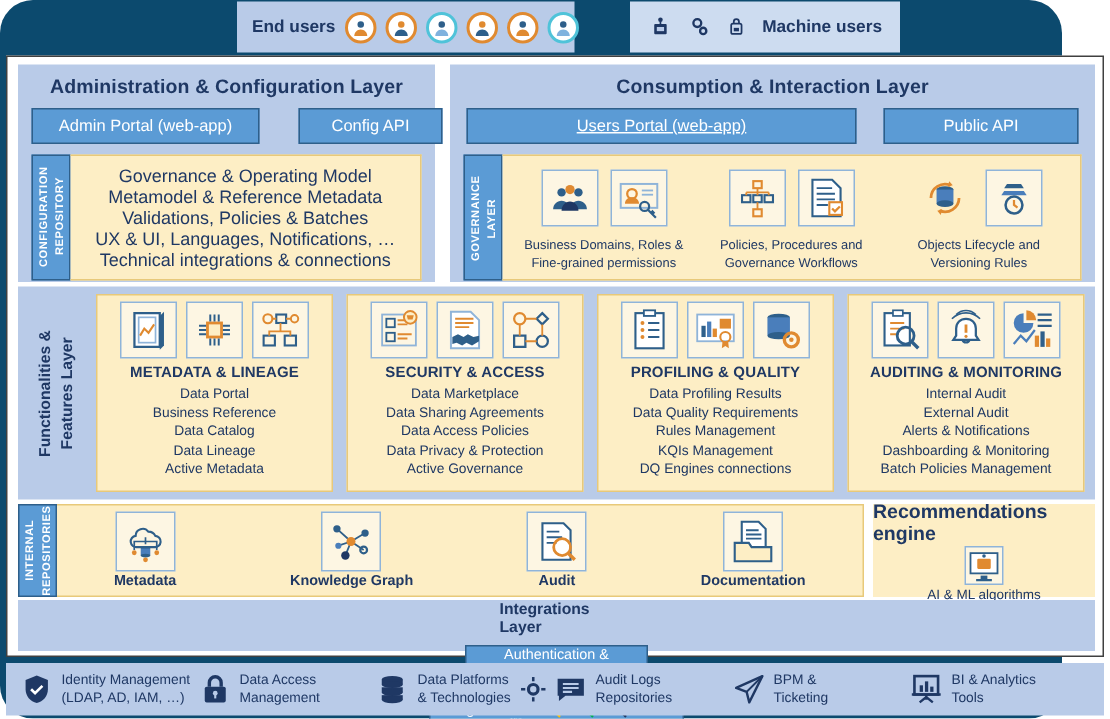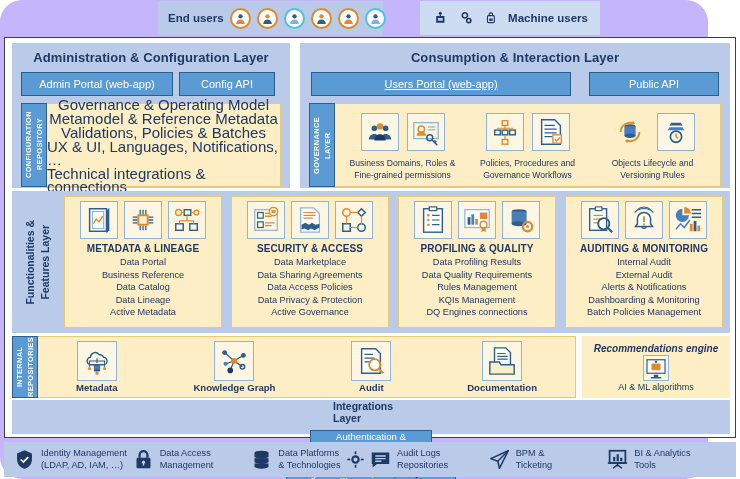--- a/index.html
+++ b/index.html
@@ -2,21 +2,21 @@
 <html><head>
 <meta charset="utf-8">
 <style>
   * { box-sizing: border-box; margin:0; padding:0; }
   body {
     width:740px; height:479px;
     background:#ffffff;
     font-family:"Liberation Sans", sans-serif;
     overflow:hidden;
   }
-  .page { position:relative; width:708px; height:479px; background:#c4b5fd;border-radius:22px; }
+  .page { position:relative; width:708px; height:479px; background:#0c4a6e;border-radius:22px; }
 
   
   .topstrip { position:absolute; left:0; top:0; width:740px; height:36px; }
   .endusers-box {
     position:absolute; left:158px; top:1px; width:225px; height:34px;
     background:#b9cbe8; display:flex; align-items:center; padding:0 10px; gap:6px;
   }
   .machine-box {
     position:absolute; left:420px; top:1px; width:180px; height:34px;
     background:#cddcf0; display:flex; align-items:center; padding:0 12px; gap:10px;
@@ -38,21 +38,21 @@
 
   
   .row1 { position:absolute; left:7px; top:5px; width:718px; height:145px; }
   .panel { position:absolute; top:0; height:145px; background:#b9cbe8; }
   .panel.left { left:0; width:278px; }
   .panel.right { left:288px; width:430px; }
   .panel-title {
     text-align:center; font-size:13px; font-weight:bold; color:#1f3864;
     padding-top:7px; letter-spacing:.1px;
   }
-  .btnrow { display:flex; gap:6px; padding:7px 9px 0 9px; }
+  .btnrow { display:flex; gap:26px; padding:7px 9px 0 9px; }
   .bluebtn {
     background:#5b9bd5; border:1px solid #2e5f8a; color:#fff;
     font-size:11px; text-align:center; padding:5px 4px; white-space:nowrap;
   }
   .panel.left .bluebtn.a { flex:0 0 152px; }
   .panel.left .bluebtn.b { flex:0 0 96px; }
   .panel.right .bluebtn.a { flex:0 0 260px;text-decoration:underline; }
   .panel.right .bluebtn.b { flex:0 0 130px; }
 
   .subband { display:flex; margin:7px 9px 0 9px; height:84px; }
@@ -63,21 +63,21 @@
   }
   .vlabel span {
     writing-mode:vertical-rl; transform:rotate(180deg);
     text-align:center; line-height:11px; white-space:pre-line;
   }
   .cream {
     flex:1; background:#fdeec5; border:1px solid #e8c97a; border-left:none;
   }
   .cfg-list {
     display:flex; flex-direction:column; align-items:center; justify-content:center;
-    height:100%; gap:1px; font-size:15px; color:#1f3864; line-height:13px;
+    height:100%; gap:1px; font-size:12px; color:#1f3864; line-height:13px;
   }
 
   
   .gov-cols { display:flex; height:100%; padding:4px 6px 3px 6px; gap:2px; }
   .gov-col { flex:1; display:flex; flex-direction:column; align-items:center; }
   .gov-icons { display:flex; gap:8px; justify-content:center; height:48px; align-items:center; }
   .gov-cap { font-size:8.6px; color:#1f3864; text-align:center; line-height:11.5px; margin-top:2px; }
   .isq { width:38px; height:38px; border:1px solid #8fb4d9; background:#fdf6e3; display:flex; align-items:center; justify-content:center; }
   .isq svg { width:30px; height:30px; }
 
@@ -104,21 +104,21 @@
     width:538px; background:#fdeec5; border:1px solid #e8c97a; border-left:none;
     display:flex; align-items:center; justify-content:space-around;
   }
   .repo-item { display:flex; flex-direction:column; align-items:center; gap:1px; }
   .repo-item .isq { width:40px; height:40px; }
   .repo-cap { font-size:9.6px; font-weight:bold; color:#1f3864; }
   .rec-box {
     flex:1; margin-left:6px; background:#fdeec5;
     display:flex; flex-direction:column; align-items:center; justify-content:center; gap:0px;
   }
-  .rec-ttl { font-size:10px; font-weight:bold; color:#1f3864;font-style:italic; }
+  .rec-ttl { font-size:13px; font-weight:bold; color:#1f3864; }
   .rec-cap { font-size:9px; color:#1f3864; }
 
   
   .row4 { position:absolute; left:7px; top:362px; width:718px; height:34px; background:#b9cbe8; display:flex; align-items:center; padding:0 5px; gap:6px;flex-direction:column; }
   .intlabel { width:76px; font-size:10.5px; font-weight:bold; color:#1f3864; line-height:12px; }
   .ibtn {
     background:#5b9bd5; border:1px solid #2e5f8a; color:#fff; height:28px;
     display:flex; align-items:center; justify-content:center; font-size:9.6px;
     text-align:center; line-height:11px; padding:0 6px;
   }

